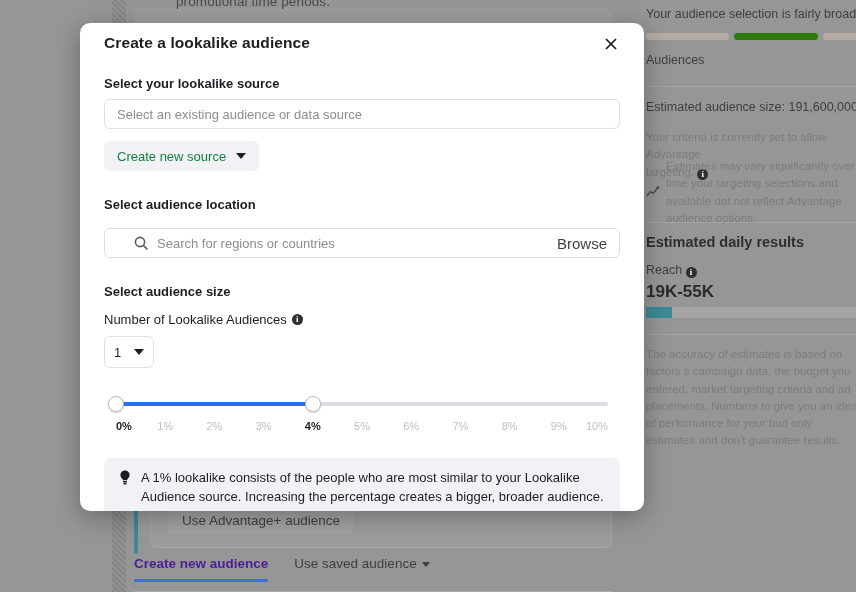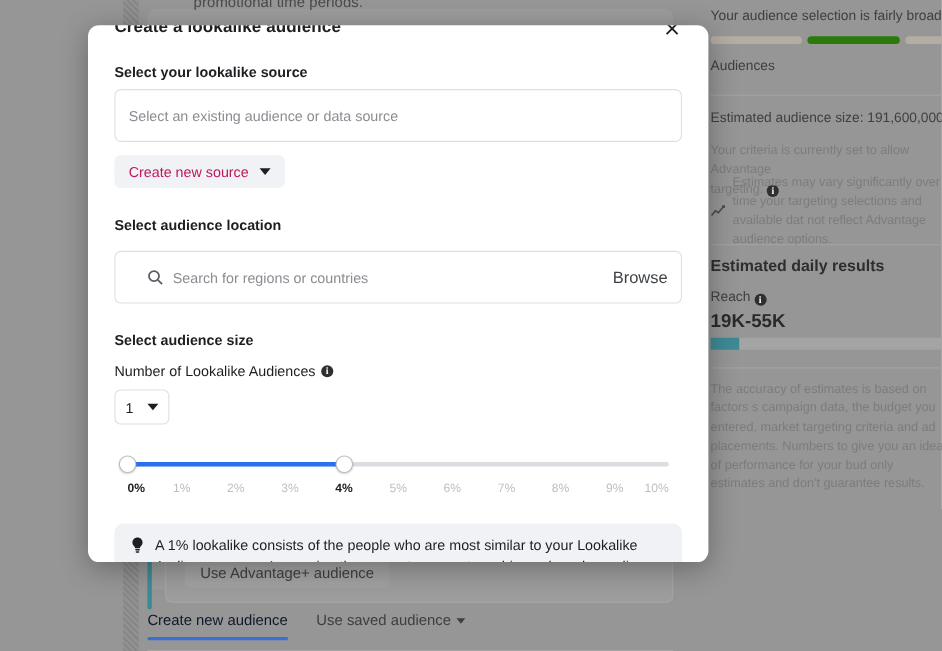--- a/index.html
+++ b/index.html
@@ -57,21 +57,21 @@
     position: absolute;
     left: 134px; top: 556px; width: 478px;
     display: flex; align-items: flex-end; gap: 26px;
     border-bottom: 1px solid #a8a8a8;
     padding-bottom: 10px;
   }
   .bg-tab {
     font-size: 13.5px; color: #3e3e3e;
     padding-bottom: 10px; position: relative;
   }
-  .bg-tab.active { font-weight: normal; color: #0f172a; }
+  .bg-tab.active { font-weight: bold; color: #4c1d95; }
   .bg-tab.active::after {
     content: ""; position: absolute;
     left: 0; right: 0; bottom: -1px; height: 3px;
     background: #3b6fd4; border-radius: 2px;
   }
   .bg-tab .caret {
     display: inline-block; margin-left: 5px;
     border-left: 4px solid transparent;
     border-right: 4px solid transparent;
     border-top: 5px solid #3e3e3e;
@@ -156,37 +156,37 @@
   .close-btn {
     width: 26px; height: 26px; border-radius: 50%;
     display: flex; align-items: center; justify-content: center;
     cursor: pointer; color: #1c1e21; margin-top: -3px; margin-right: -4px;
   }
   .section-label {
     font-size: 13px; font-weight: bold; color: #1c1e21;
     margin-top: 19px; margin-bottom: 8px;
   }
   .field {
-    height: 48px; border: 1px solid #dddfe2; border-radius: 6px;
+    height: 30px; border: 1px solid #dddfe2; border-radius: 6px;
     background: #fff; display: flex; align-items: center;
     padding: 0 12px; font-size: 13px; color: #8a8d91;
     cursor: text;
   }
   .field.with-icon { padding-left: 28px; margin-top: 16px; }
   .field .ph { flex: 1 1 auto; }
   .field .browse {
     font-size: 15px; color: #3f4347; cursor: pointer; padding-left: 8px;
   }
   .search-ico { width: 16px; height: 16px; margin-right: 8px; color: #5a5e63; flex: 0 0 auto; }
   .pill-btn {
     display: inline-flex; align-items: center; gap: 10px;
     margin-top: 12px;
     height: 30px; padding: 0 13px;
     background: #f0f2f5; border: none; border-radius: 6px;
-    font-size: 13px; color: #be185d; cursor: pointer;
+    font-size: 13px; color: #15803d; cursor: pointer;
     font-family: "Liberation Sans", sans-serif;
   }
   .caret-dn {
     width: 0; height: 0;
     border-left: 5px solid transparent;
     border-right: 5px solid transparent;
     border-top: 6px solid #1c1e21;
   }
   .sub-label {
     font-size: 13px; color: #1c1e21; margin-top: 13px;

